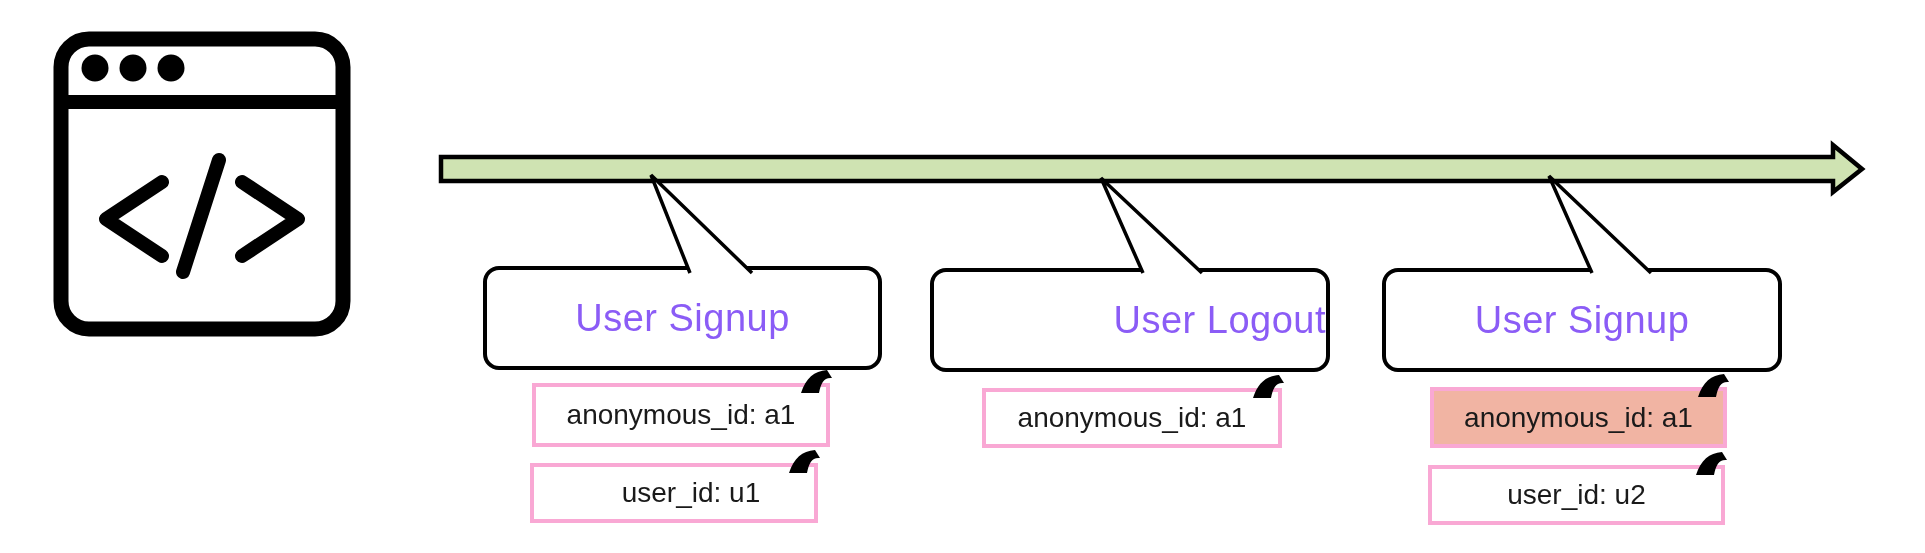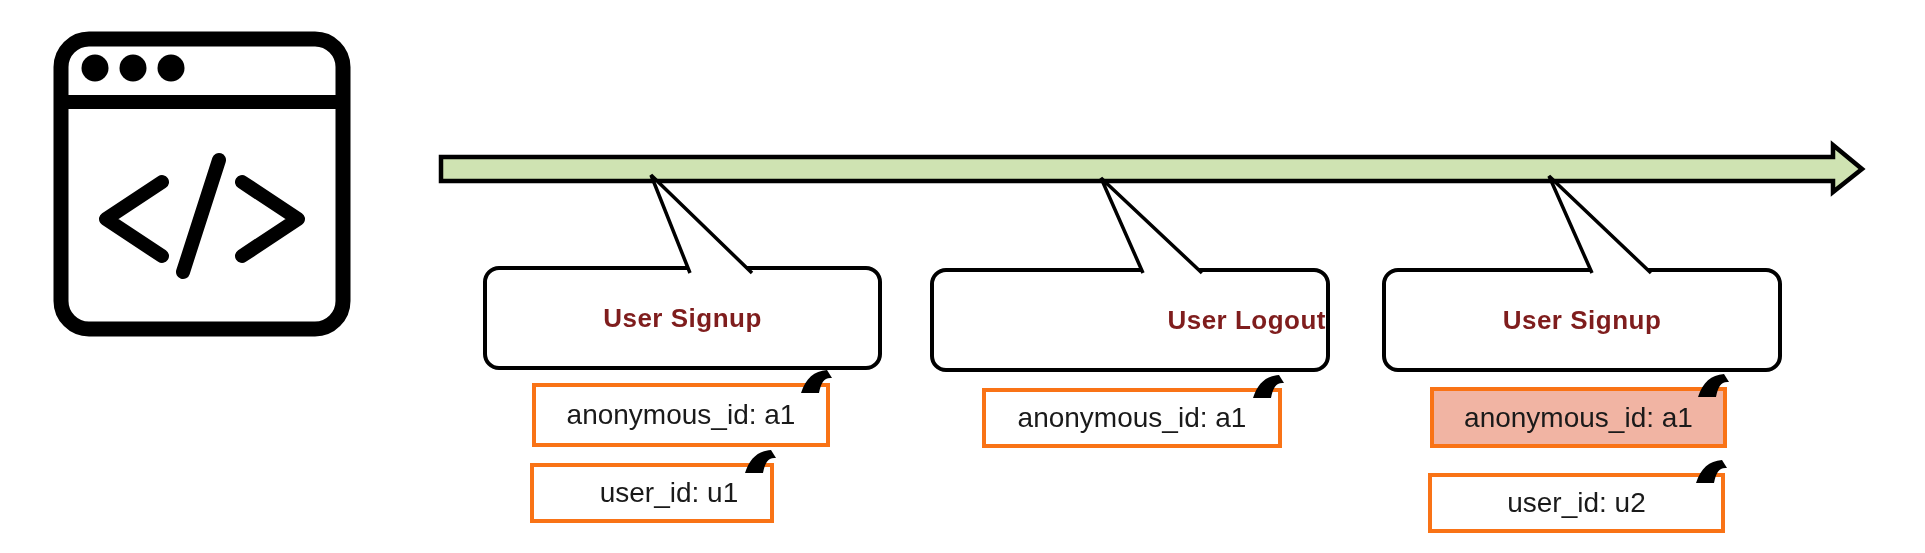--- a/index.html
+++ b/index.html
@@ -15,28 +15,28 @@
   .bubble{
     position:absolute;
     background:#ffffff;
     border:4px solid #000000;
     border-radius:16px;
     display:flex;align-items:center;justify-content:center;
     box-sizing:border-box;
     z-index:2;
   }
   .bubble .title{
-    font-size:26px;font-weight:bold;color:#7f1d1d;letter-spacing:0.5px;
+    font-size:38px;font-weight:normal;color:#8b5cf6;letter-spacing:0.5px;
     white-space:nowrap;
   }
   
   .tag{
     position:absolute;
     background:#ffffff;
-    border:4px solid #f97316;
+    border:4px solid #f9a8d4;
     display:flex;align-items:center;justify-content:center;
     box-sizing:border-box;
     z-index:2;
   }
   .tag .tag-label{
     font-size:28px;color:#1a1a1a;white-space:nowrap;
   }
   .curl{
     position:absolute;
     top:-19px;right:-12px;
@@ -72,21 +72,21 @@
 
   <div class="bubble" style="left:483px;top:266px;width:399px;height:104px;">
     <span class="title">User Signup</span>
   </div>
   <div class="tag" style="left: 532px; top: 383px; width: 298px; height: 64px; background: rgb(255, 255, 255);">
     <span class="tag-label">anonymous_id: a1</span>
     <svg class="curl" viewBox="0 0 40 26">
       <path d="M3,25 C8,10 16,3 29,2 L34,10 C26,9 23,15 21,25 Z" fill="#000000"></path>
     </svg>
   </div>
-  <div class="tag" style="left: 530px; top: 463px; width: 244px; height: 60px; background: rgb(255, 255, 255); padding-left: 34px;">
+  <div class="tag" style="left: 530px; top: 463px; width: 288px; height: 60px; background: rgb(255, 255, 255); padding-left: 34px;">
     <span class="tag-label">user_id: u1</span>
     <svg class="curl" viewBox="0 0 40 26">
       <path d="M3,25 C8,10 16,3 29,2 L34,10 C26,9 23,15 21,25 Z" fill="#000000"></path>
     </svg>
   </div>
 
   <div class="bubble" style="left:930px;top:268px;width:400px;height:104px;justify-content:flex-end;">
     <span class="title">User Logout</span>
   </div>
   <div class="tag" style="left: 982px; top: 388px; width: 300px; height: 60px; background: rgb(255, 255, 255);">
@@ -98,21 +98,21 @@
 
   <div class="bubble" style="left:1382px;top:268px;width:400px;height:104px;">
     <span class="title">User Signup</span>
   </div>
   <div class="tag" style="left: 1430px; top: 387px; width: 297px; height: 61px; background: rgb(241, 180, 163);">
     <span class="tag-label">anonymous_id: a1</span>
     <svg class="curl" viewBox="0 0 40 26">
       <path d="M3,25 C8,10 16,3 29,2 L34,10 C26,9 23,15 21,25 Z" fill="#000000"></path>
     </svg>
   </div>
-  <div class="tag" style="left: 1428px; top: 465px; width: 297px; height: 60px; background: rgb(255, 255, 255); margin-top: 8px;">
+  <div class="tag" style="left: 1428px; top: 465px; width: 297px; height: 60px; background: rgb(255, 255, 255);">
     <span class="tag-label">user_id: u2</span>
     <svg class="curl" viewBox="0 0 40 26">
       <path d="M3,25 C8,10 16,3 29,2 L34,10 C26,9 23,15 21,25 Z" fill="#000000"></path>
     </svg>
   </div>
 
   <svg class="layer" width="1925" height="553" style="z-index:3">
     <g>
       <polygon points="651,175 690,273 752,273" fill="#ffffff" stroke="none"></polygon>
       <path d="M690,273 L651,175 L752,273" fill="none" stroke="#000000" stroke-width="3.5"></path>

